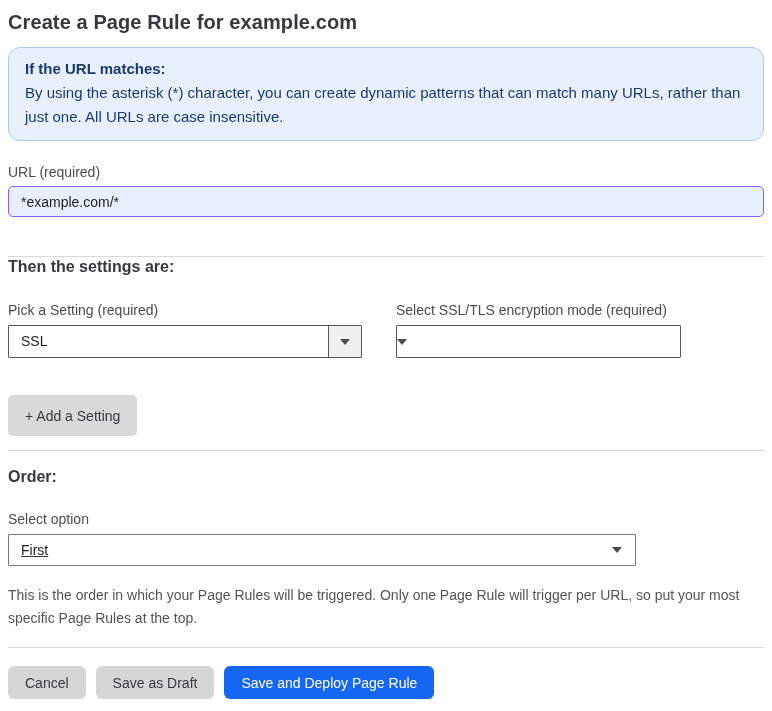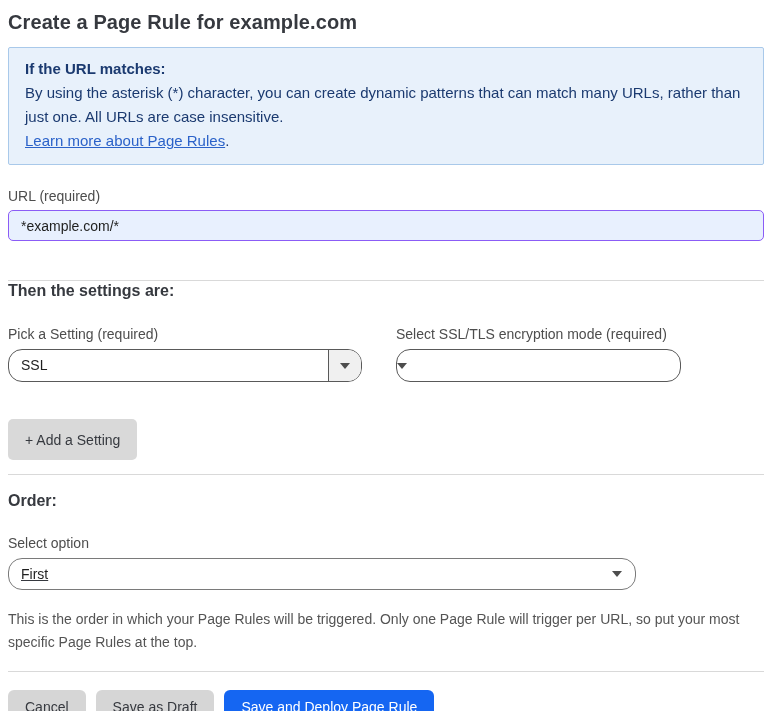--- a/index.html
+++ b/index.html
@@ -19,21 +19,21 @@
     color: #36393f;
     line-height: 24px;
     margin: 2px 0 13px 0;
     letter-spacing: .1px;
   }
 
   
   .info-box {
     background: #e8f1fb;
     border: 1px solid #a9c9ea;
-    border-radius: 2px;
+    border-radius: 12px;
     padding: 9px 16px 11px 16px;
     color: #1b3a70;
     font-size: 15px;
     line-height: 24px;
   }
   .info-heading { font-weight: 700; }
   .info-link {
     color: #2b62c9;
     text-decoration: underline;
     cursor: pointer;
@@ -89,21 +89,21 @@
   }
   .settings-col-left { width: 354px; }
   .settings-col-right { width: 285px; margin-left: 17px; }
 
   
   .select-control {
     margin-top: 6px;
     height: 33px;
     background: #ffffff;
     border: 1px solid #595959;
-    border-radius: 14px;
+    border-radius: 1px;
     display: flex;
     align-items: center;
     cursor: pointer;
     overflow: hidden;
   }
   .select-value {
     flex: 1;
     padding: 0 12px;
     font-size: 14px;
     color: #1f1f1f;
@@ -165,21 +165,20 @@
 </head>
 <body>
 
 <div class="container">
 
   <h1 class="page-title">Create a Page Rule for example.com</h1>
 
   <div class="info-box">
     <div class="info-heading">If the URL matches:</div>
     <div>By using the asterisk (*) character, you can create dynamic patterns that can match many URLs, rather than just one. All URLs are case insensitive.</div>
-    <div><a class="info-link">Learn more about Page Rules</a><span>.</span></div>
   </div>
 
   <div class="field-label url-label">URL (required)</div>
   <input class="url-input" type="text" value="*example.com/*" style="">
 
   <hr class="divider divider-1">
 
   <div class="section-heading settings-heading">Then the settings are:</div>
 
   <div class="settings-grid">

